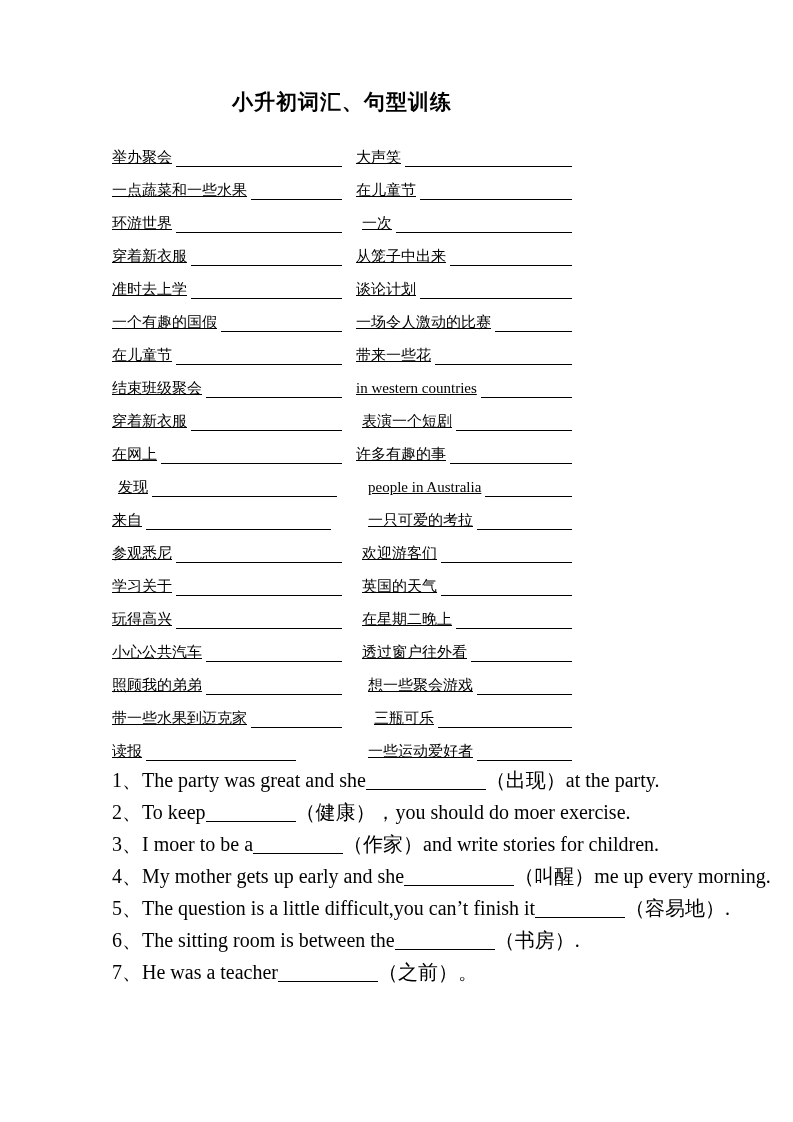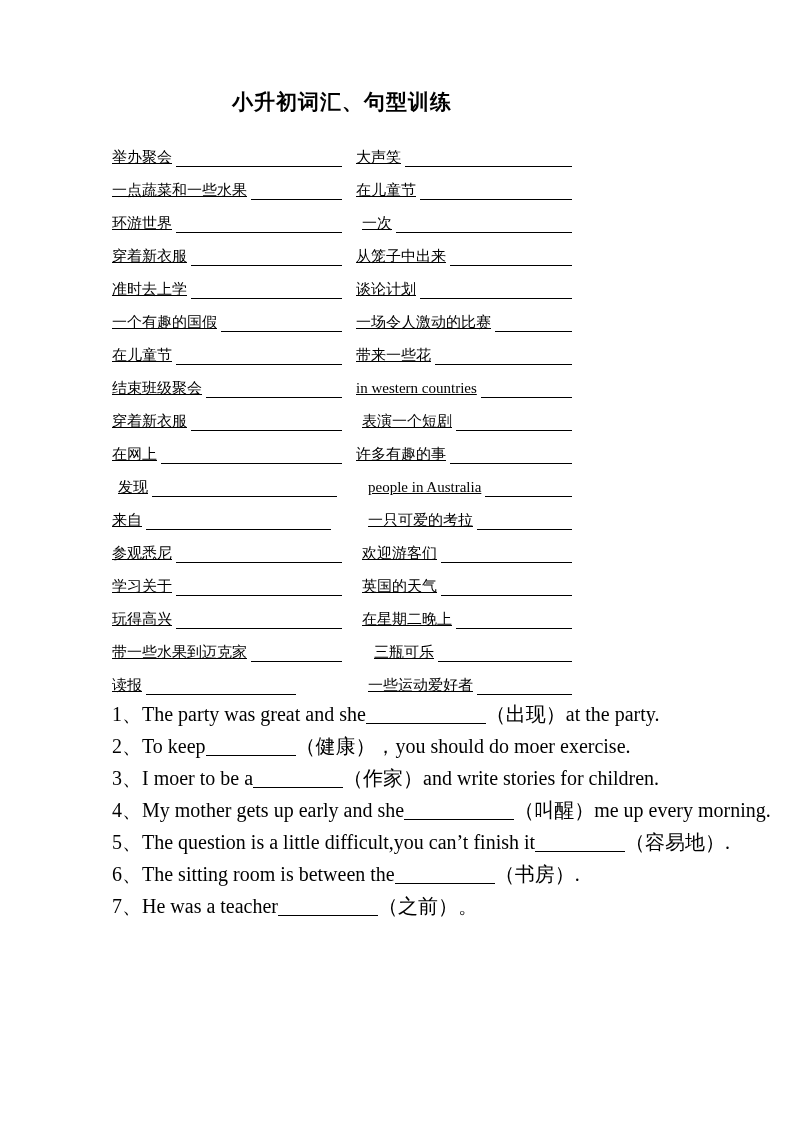--- a/index.html
+++ b/index.html
@@ -305,20 +305,48 @@
         <tr>
           <td class="col-left">
             <div class="cell ind-0 b-med">
               <span class="lbl">玩得高兴</span>
               <span class="blank"></span>
             </div>
           </td>
           <td class="col-right">
             <div class="cell ind-1 b-long">
               <span class="lbl">在星期二晚上</span>
+              <span class="blank"></span>
+            </div>
+          </td>
+        </tr>
+        <tr>
+          <td class="col-left">
+            <div class="cell ind-0 b-med">
+              <span class="lbl">小心公共汽车</span>
+              <span class="blank"></span>
+            </div>
+          </td>
+          <td class="col-right">
+            <div class="cell ind-1 b-long">
+              <span class="lbl">透过窗户往外看</span>
+              <span class="blank"></span>
+            </div>
+          </td>
+        </tr>
+        <tr>
+          <td class="col-left">
+            <div class="cell ind-0 b-med">
+              <span class="lbl">照顾我的弟弟</span>
+              <span class="blank"></span>
+            </div>
+          </td>
+          <td class="col-right">
+            <div class="cell ind-2 b-long">
+              <span class="lbl">想一些聚会游戏</span>
               <span class="blank"></span>
             </div>
           </td>
         </tr>
         <tr>
           <td class="col-left">
             <div class="cell ind-0 b-med">
               <span class="lbl">带一些水果到迈克家</span>
               <span class="blank"></span>
             </div>

